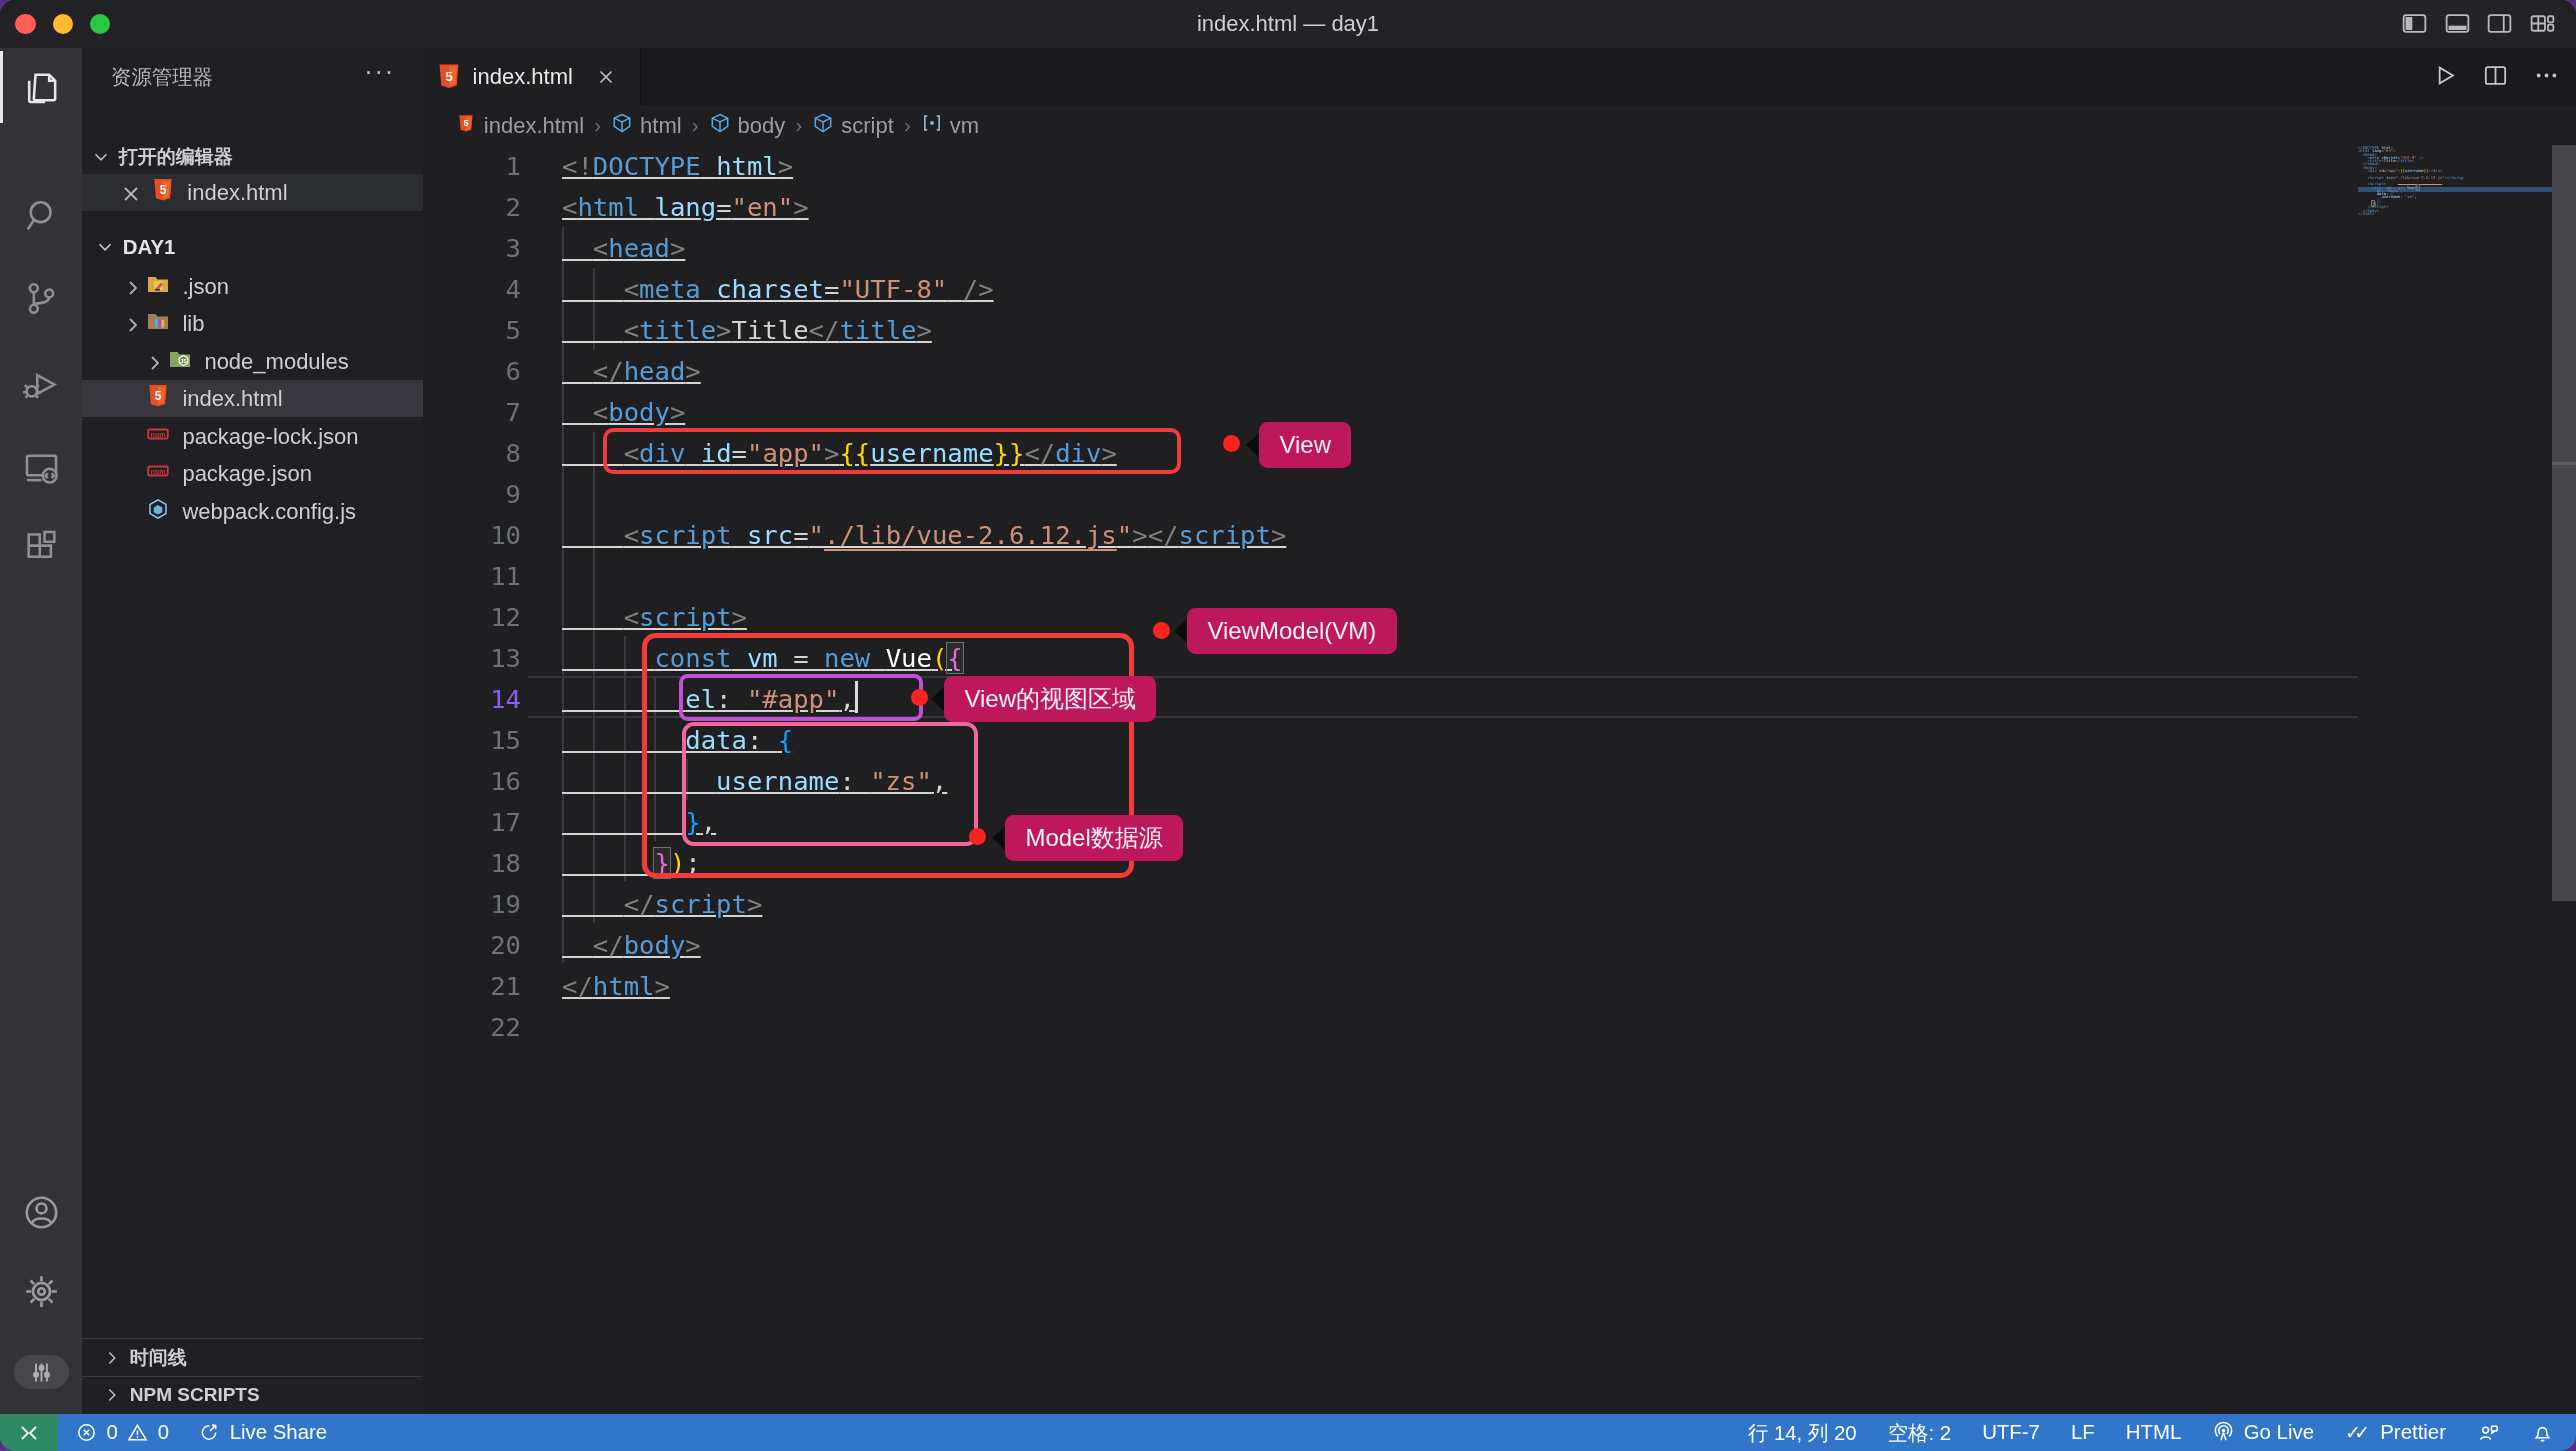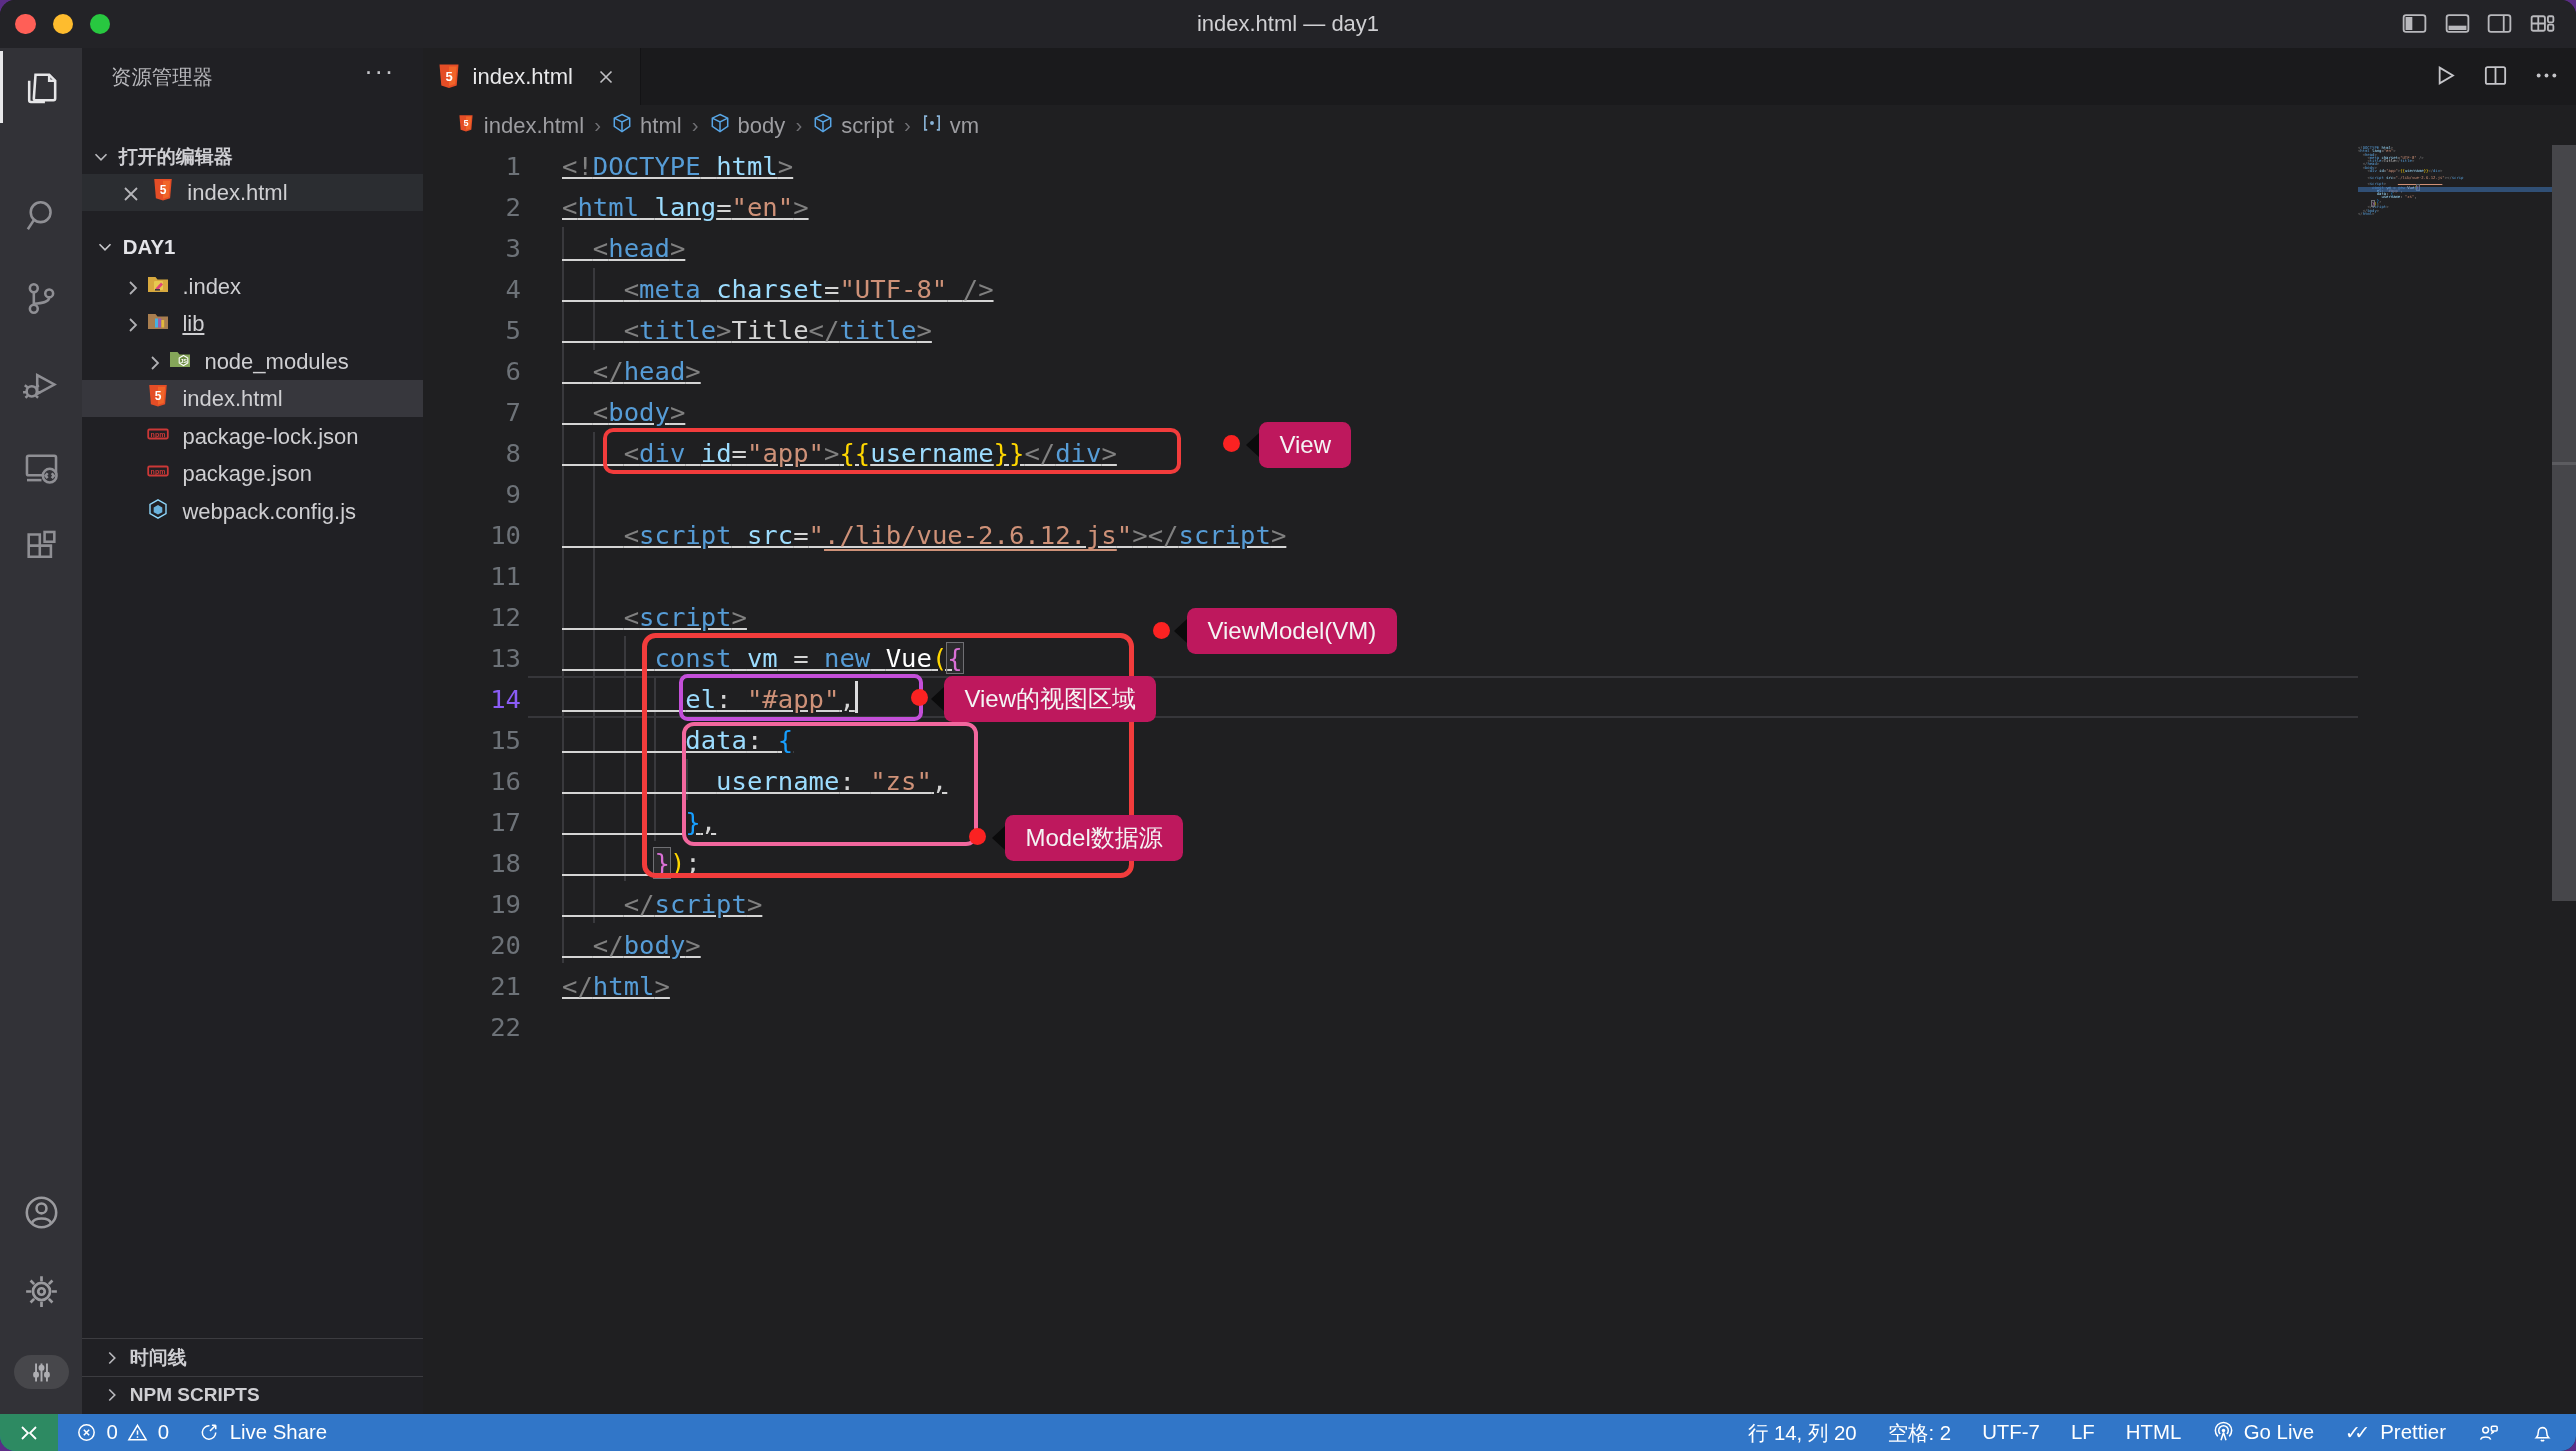--- a/index.html
+++ b/index.html
@@ -241,23 +241,23 @@
         <div class="row" style="top: 220px;">
           <span class="chev"><svg viewBox="0 0 24 24" width="22" height="22" fill="none" stroke="#b0b0b4" stroke-width="1.8">
               <path d="M9 6l6 6-6 6"></path>
             </svg></span>
           <span class="ficon"><svg viewBox="0 0 24 24" width="24" height="24">
               <path fill="#d8a93e" d="M2 5h7.5l2 2.5H22V20H2z"></path>
               <rect x="8" y="9" width="9" height="9" rx="1" fill="#e8c94f"></rect>
               <path d="M9.5 16.5L15 10.5l2 2-5.5 6z" fill="#e0457b"></path>
               <rect x="9" y="17" width="5" height="1.6" fill="#3b3b3b"></rect>
             </svg></span>
-          <span>.index</span>
-        </div>
-        <div class="row" style="top: 257px; text-decoration: underline;">
+          <span>.json</span>
+        </div>
+        <div class="row" style="top: 257px;">
           <span class="chev"><svg viewBox="0 0 24 24" width="22" height="22" fill="none" stroke="#b0b0b4" stroke-width="1.8">
               <path d="M9 6l6 6-6 6"></path>
             </svg></span>
           <span class="ficon"><svg viewBox="0 0 24 24" width="24" height="24">
               <path fill="#a97e4f" d="M2 5h7.5l2 2.5H22V20H2z"></path>
               <rect x="9" y="9.5" width="3" height="9" fill="#46b1e3"></rect>
               <rect x="12.2" y="9.5" width="3" height="9" fill="#9b59b6"></rect>
               <rect x="15.4" y="11" width="2.8" height="7.5" fill="#e2b93d"></rect>
             </svg></span>
           <span>lib</span>

